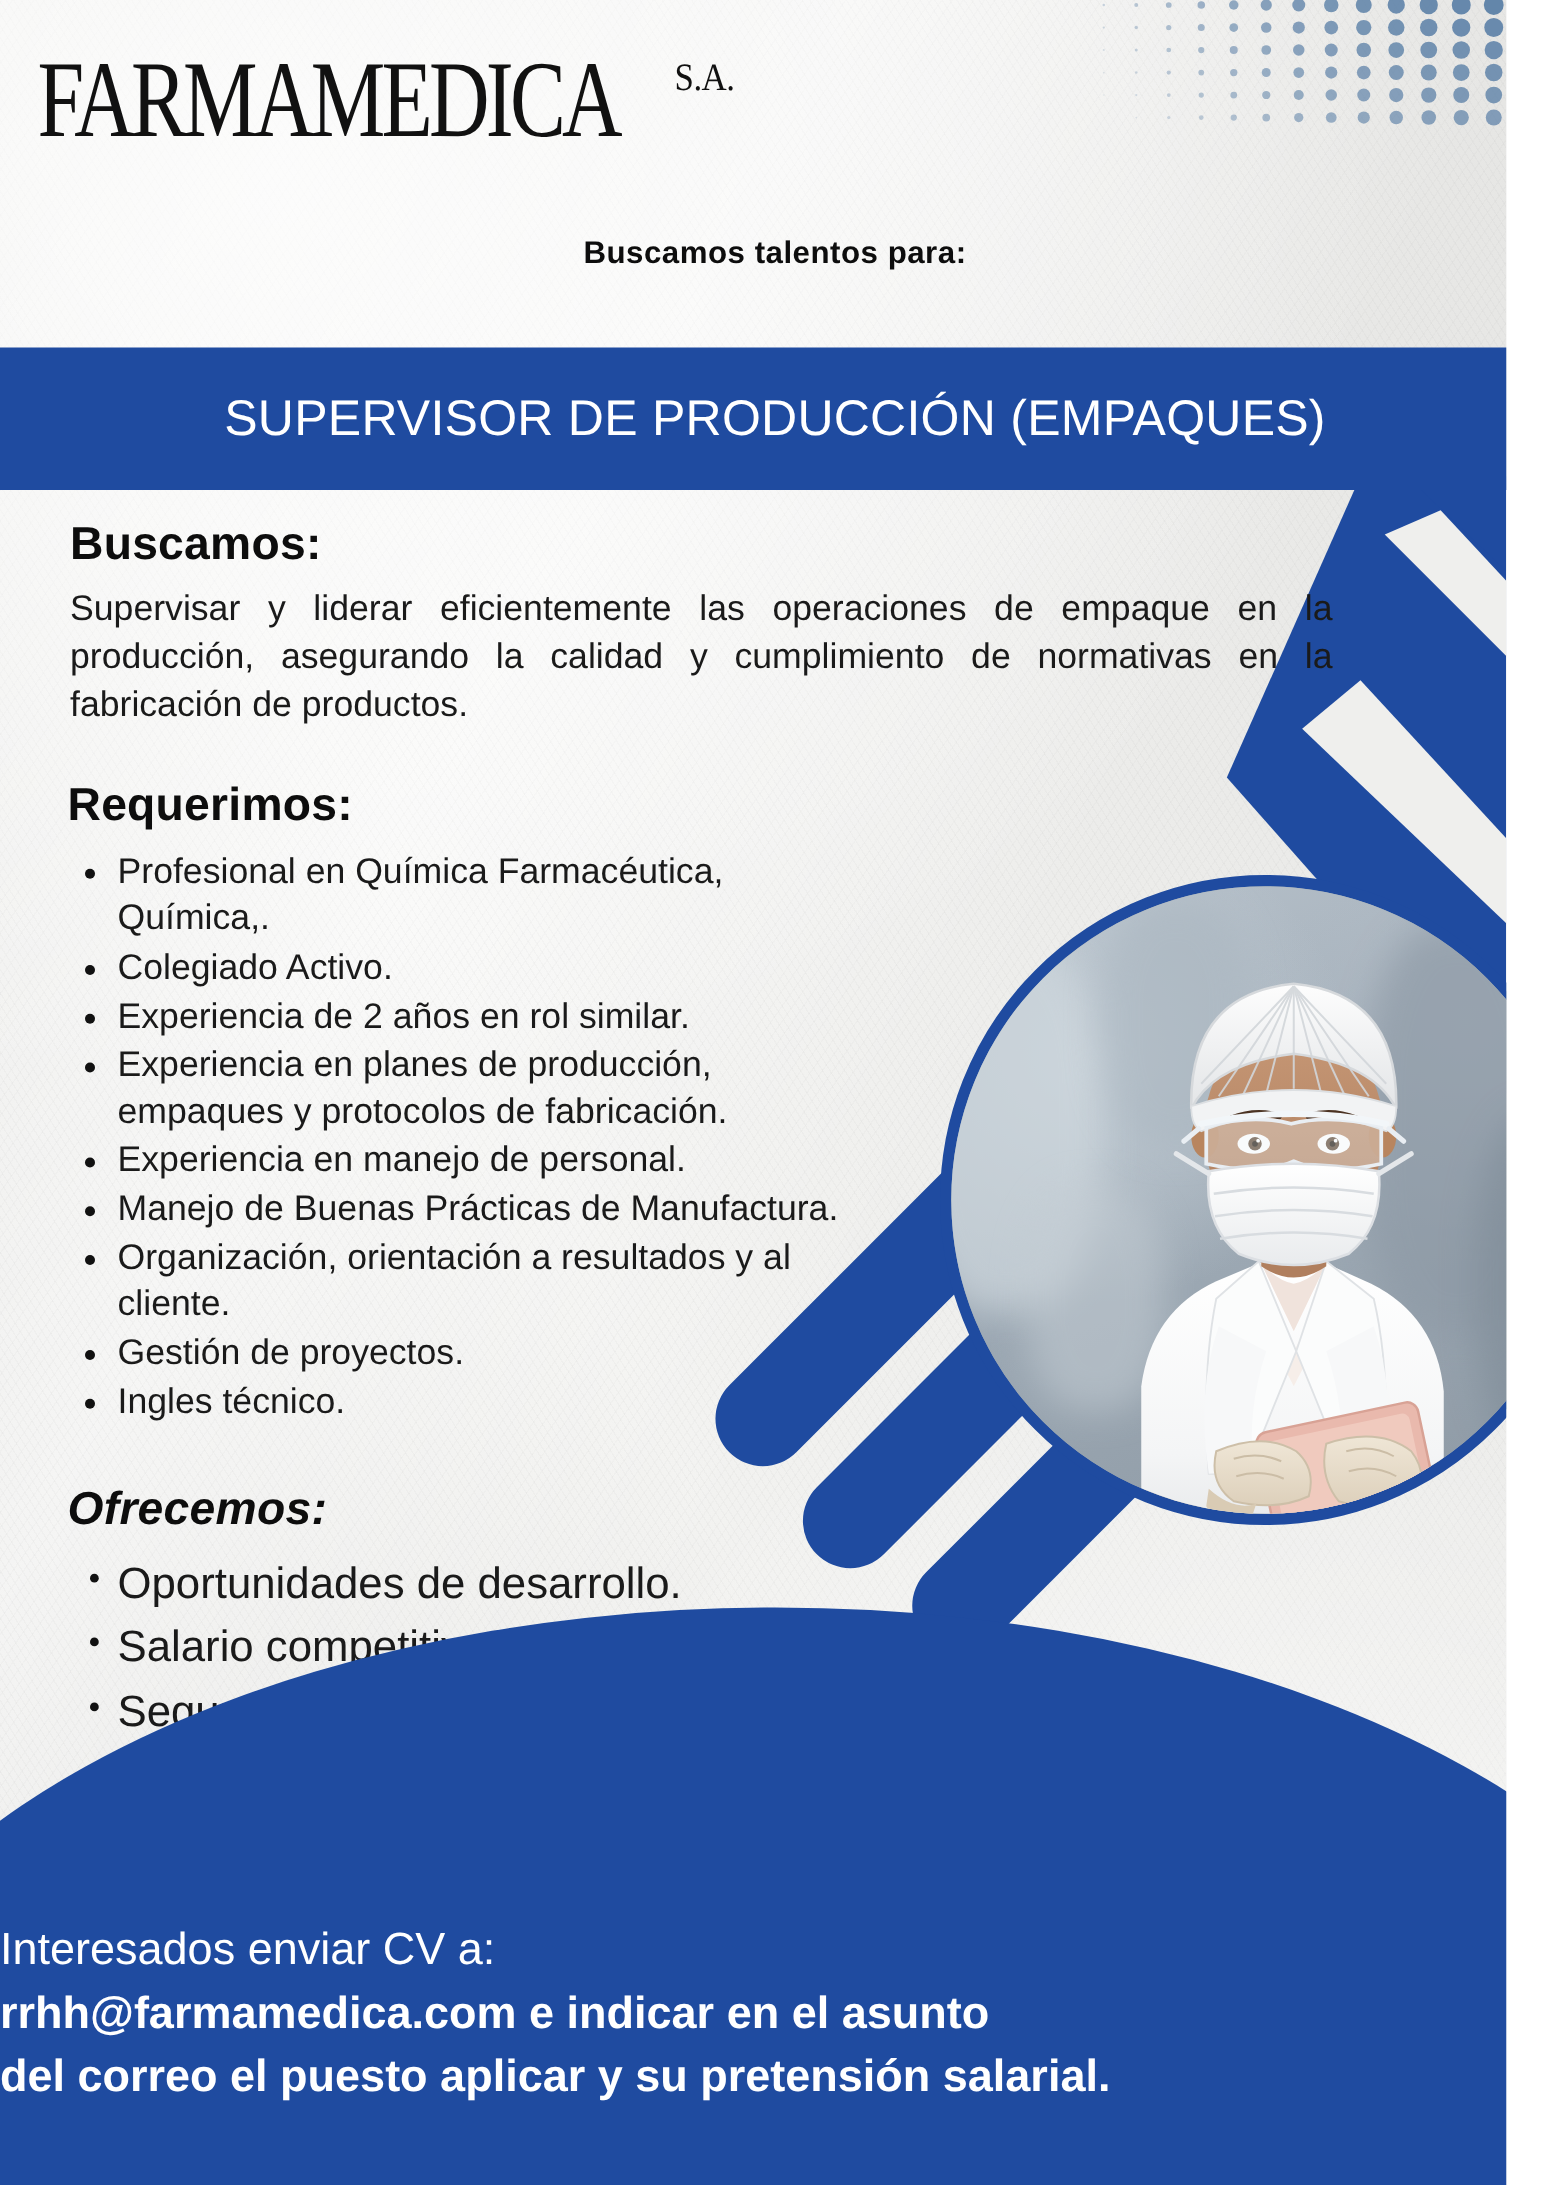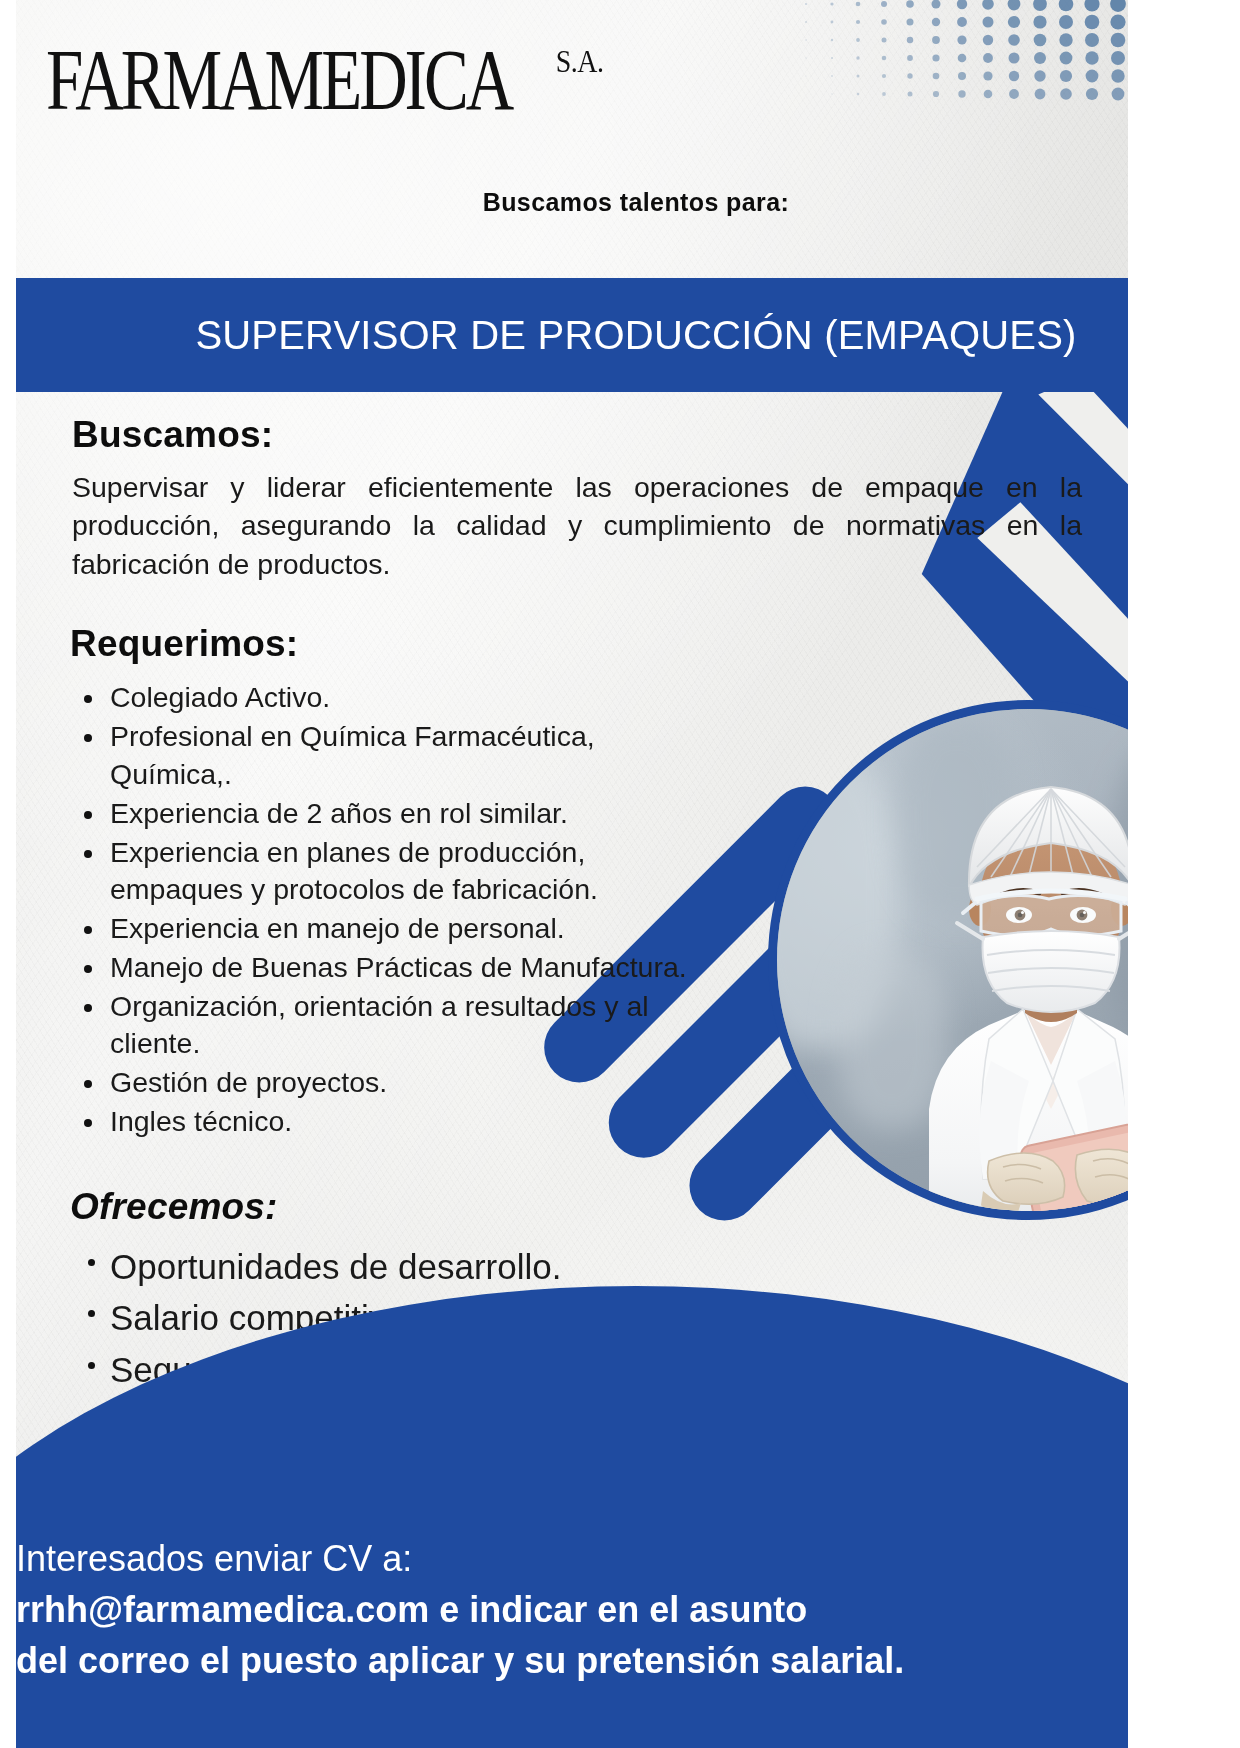--- a/index.html
+++ b/index.html
@@ -11,28 +11,27 @@
   }
 
   body {
     font-family: "Liberation Sans", sans-serif;
     position: relative;
     overflow: hidden;
   }
 
   .poster {
     position: relative;
-    width: 1112px;
+    width: 1205px;
     height: 1748px;
     background:
       linear-gradient(118deg, rgba(255,255,255,0) 0%, rgba(255,255,255,0.55) 32%, rgba(255,255,255,0) 58%),
       linear-gradient(64deg, rgba(226,226,224,0.9) 0%, rgba(245,245,243,0.55) 40%, rgba(228,228,226,0.85) 100%),
       #efefed;
     overflow: hidden;
-    margin-left: 16px;
   }
 
   
   .texture {
     position: absolute;
     inset: 0;
     background:
       repeating-linear-gradient(58deg, rgba(0,0,0,0.020) 0px, rgba(0,0,0,0.020) 1px, rgba(255,255,255,0) 1px, rgba(255,255,255,0) 5px),
       repeating-linear-gradient(-55deg, rgba(0,0,0,0.014) 0px, rgba(0,0,0,0.014) 1px, rgba(255,255,255,0) 1px, rgba(255,255,255,0) 7px);
     pointer-events: none;
@@ -472,22 +471,22 @@
   <div class="content">
 
     <section id="objetivo-block">
       <h2 class="sec">Buscamos:</h2>
       <p class="body">Supervisar y liderar eficientemente las operaciones de empaque en la producción, asegurando la calidad y cumplimiento de normativas en la fabricación de productos.</p>
     </section>
 
     <section id="requerimos-block">
       <h2 class="sec">Requerimos:</h2>
       <ul class="bullets" id="req-list">
+          <li>Profesional en Química Farmacéutica, Química,.</li>
           <li>Colegiado Activo.</li>
-          <li>Profesional en Química Farmacéutica, Química,.</li>
           <li>Experiencia de 2 años en rol similar.</li>
           <li>Experiencia en planes de producción, empaques y protocolos de fabricación.</li>
           <li>Experiencia en manejo de personal.</li>
           <li>Manejo de Buenas Prácticas de Manufactura.</li>
           <li>Organización, orientación a resultados y al cliente.</li>
           <li>Gestión de proyectos.</li>
           <li>Ingles técnico.</li>
         </ul>
     </section>
 

